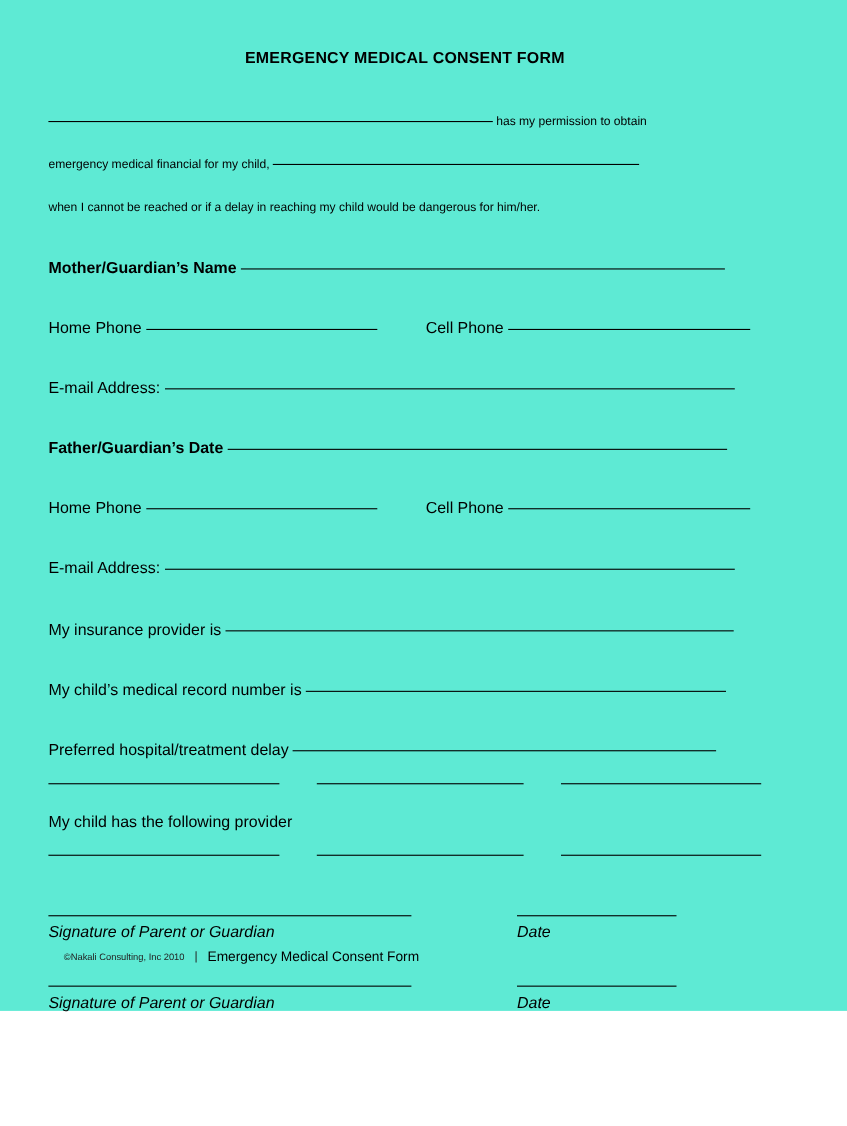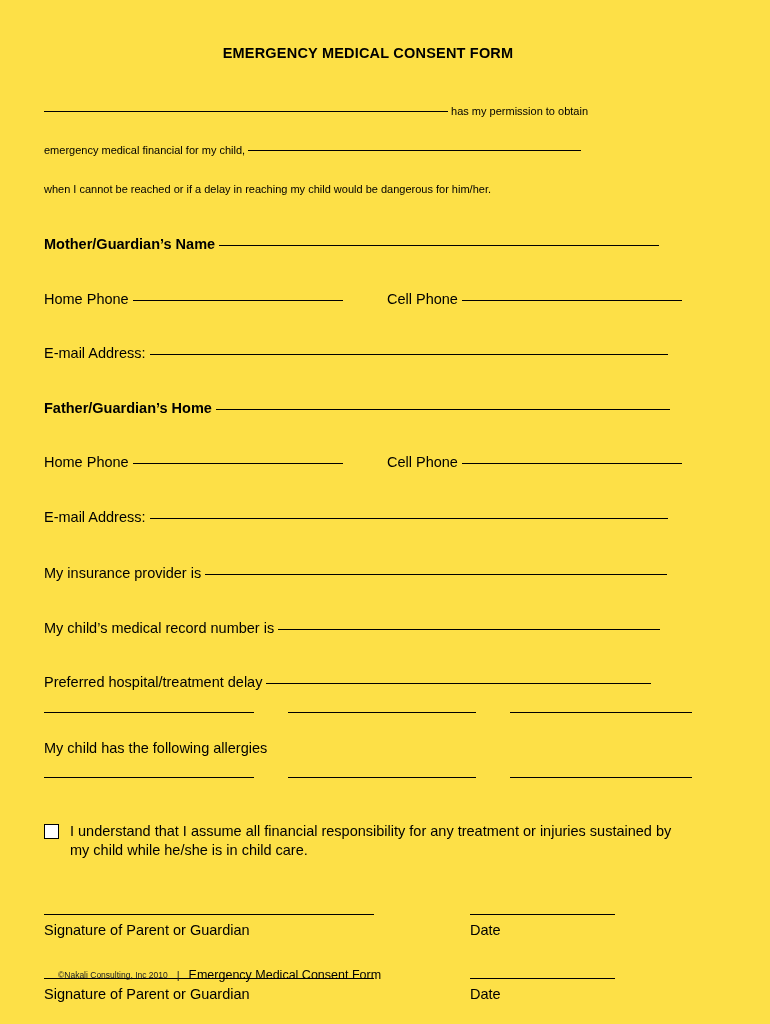--- a/index.html
+++ b/index.html
@@ -12,22 +12,22 @@
     height: 1024px;
     font-family: "Liberation Sans", sans-serif;
     color: #000000;
     position: relative;
     overflow: hidden;
   }
   .page {
     position: absolute;
     left: 0; top: 0;
     width: 770px;
-    height: 1024px;
-    background: #fde047;
+    height: 919px;
+    background: #5eead4;
   }
   .content {
     position: absolute;
     left: 44px;
     top: 0;
     width: 648px;
   }
 
   .doc-title {
     text-align: center;
@@ -124,20 +124,21 @@
   .sig-gap { width: 96px; }
   .sig-line-short {
     width: 145px;
     border-bottom: 1px solid #000;
     height: 0;
   }
   .sig-labels {
     display: flex;
     font-size: 14.5px;
     margin-top: 7px;
+    font-style: italic;
   }
   .sig-label-long { width: 426px; }
 
   .footer {
     position: absolute;
     left: 58px;
     bottom: 42px;
     display: flex;
     align-items: center;
     font-size: 13px;
@@ -192,21 +193,21 @@
         <span class="rule" style="width:220px;"></span>
       </span>
     </div>
 
     <div class="field-row block-spacing">
       <span>E-mail Address:</span>
       <span class="rule" style="width:518px;"></span>
     </div>
 
     <div class="field-row block-spacing">
-      <span class="label-bold">Father/Guardian’s Home</span>
+      <span class="label-bold">Father/Guardian’s Date</span>
       <span class="rule" style="width:454px;"></span>
     </div>
 
     <div class="field-row two-col block-spacing">
       <span class="col-left">
         <span>Home Phone</span>
         <span class="rule" style="width:210px;"></span>
       </span>
       <span class="col-right">
         <span>Cell Phone</span>
@@ -235,36 +236,29 @@
     </div>
 
 
     <div class="short-lines">
       <span class="rule" style="width:210px;"></span>
       <span class="rule" style="width:188px;"></span>
       <span class="rule" style="width:182px;"></span>
     </div>
 
     <div class="field-row" style="margin-top:28px;">
-      <span>My child has the following allergies</span>
+      <span>My child has the following provider</span>
     </div>
 
     <div class="short-lines">
       <span class="rule" style="width:210px;"></span>
       <span class="rule" style="width:188px;"></span>
       <span class="rule" style="width:182px;"></span>
     </div>
 
-    <div class="checkbox-row">
-      <span class="checkbox"></span>
-      <span class="checkbox-text">
-        <span>I understand that I assume all financial responsibility for any treatment or injuries sustained</span>
-        <span>by my child while he/she is in child care.</span>
-      </span>
-    </div>
 
     <div class="sig-block">
       <div class="sig-lines">
         <span class="sig-line-long"></span>
         <span class="sig-gap"></span>
         <span class="sig-line-short"></span>
       </div>
       <div class="sig-labels">
         <span class="sig-label-long">Signature of Parent or Guardian</span>
         <span>Date</span>

